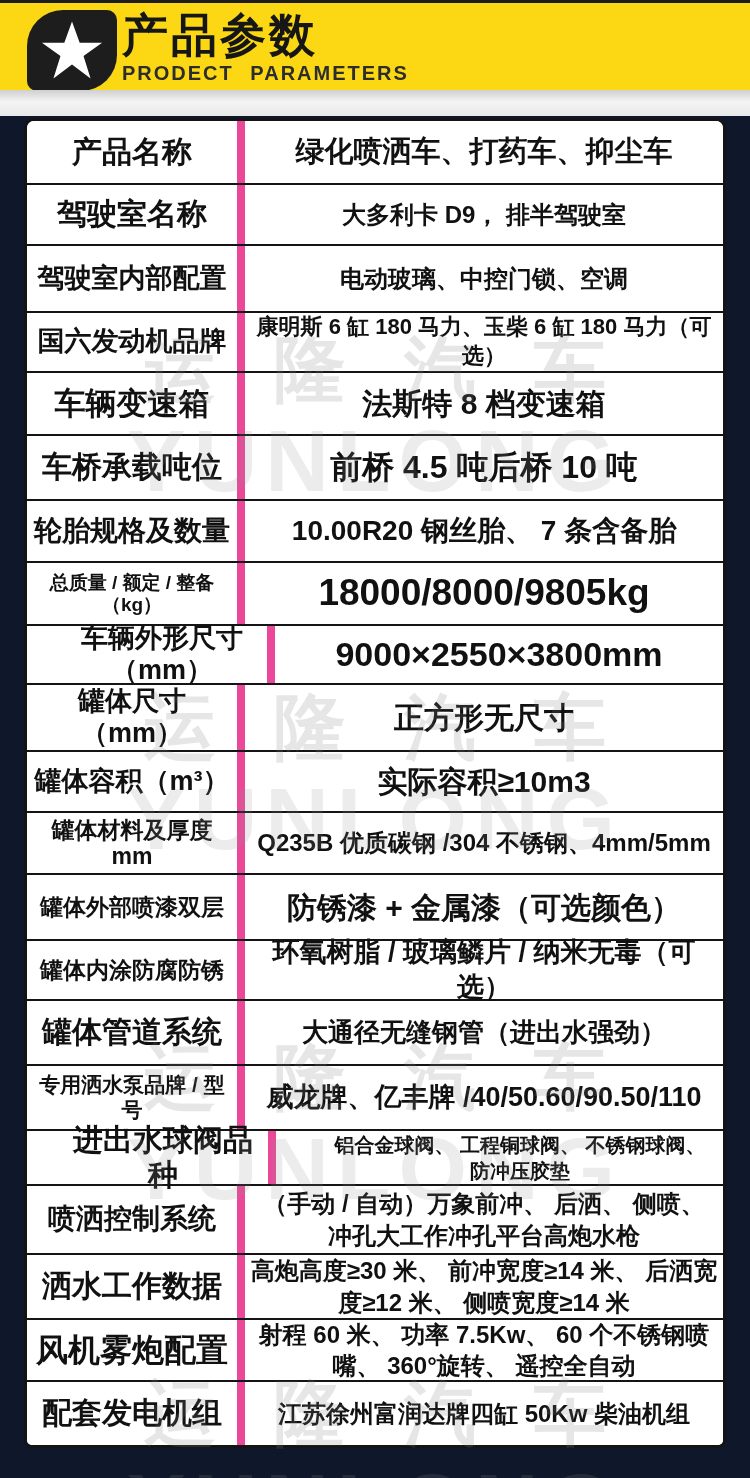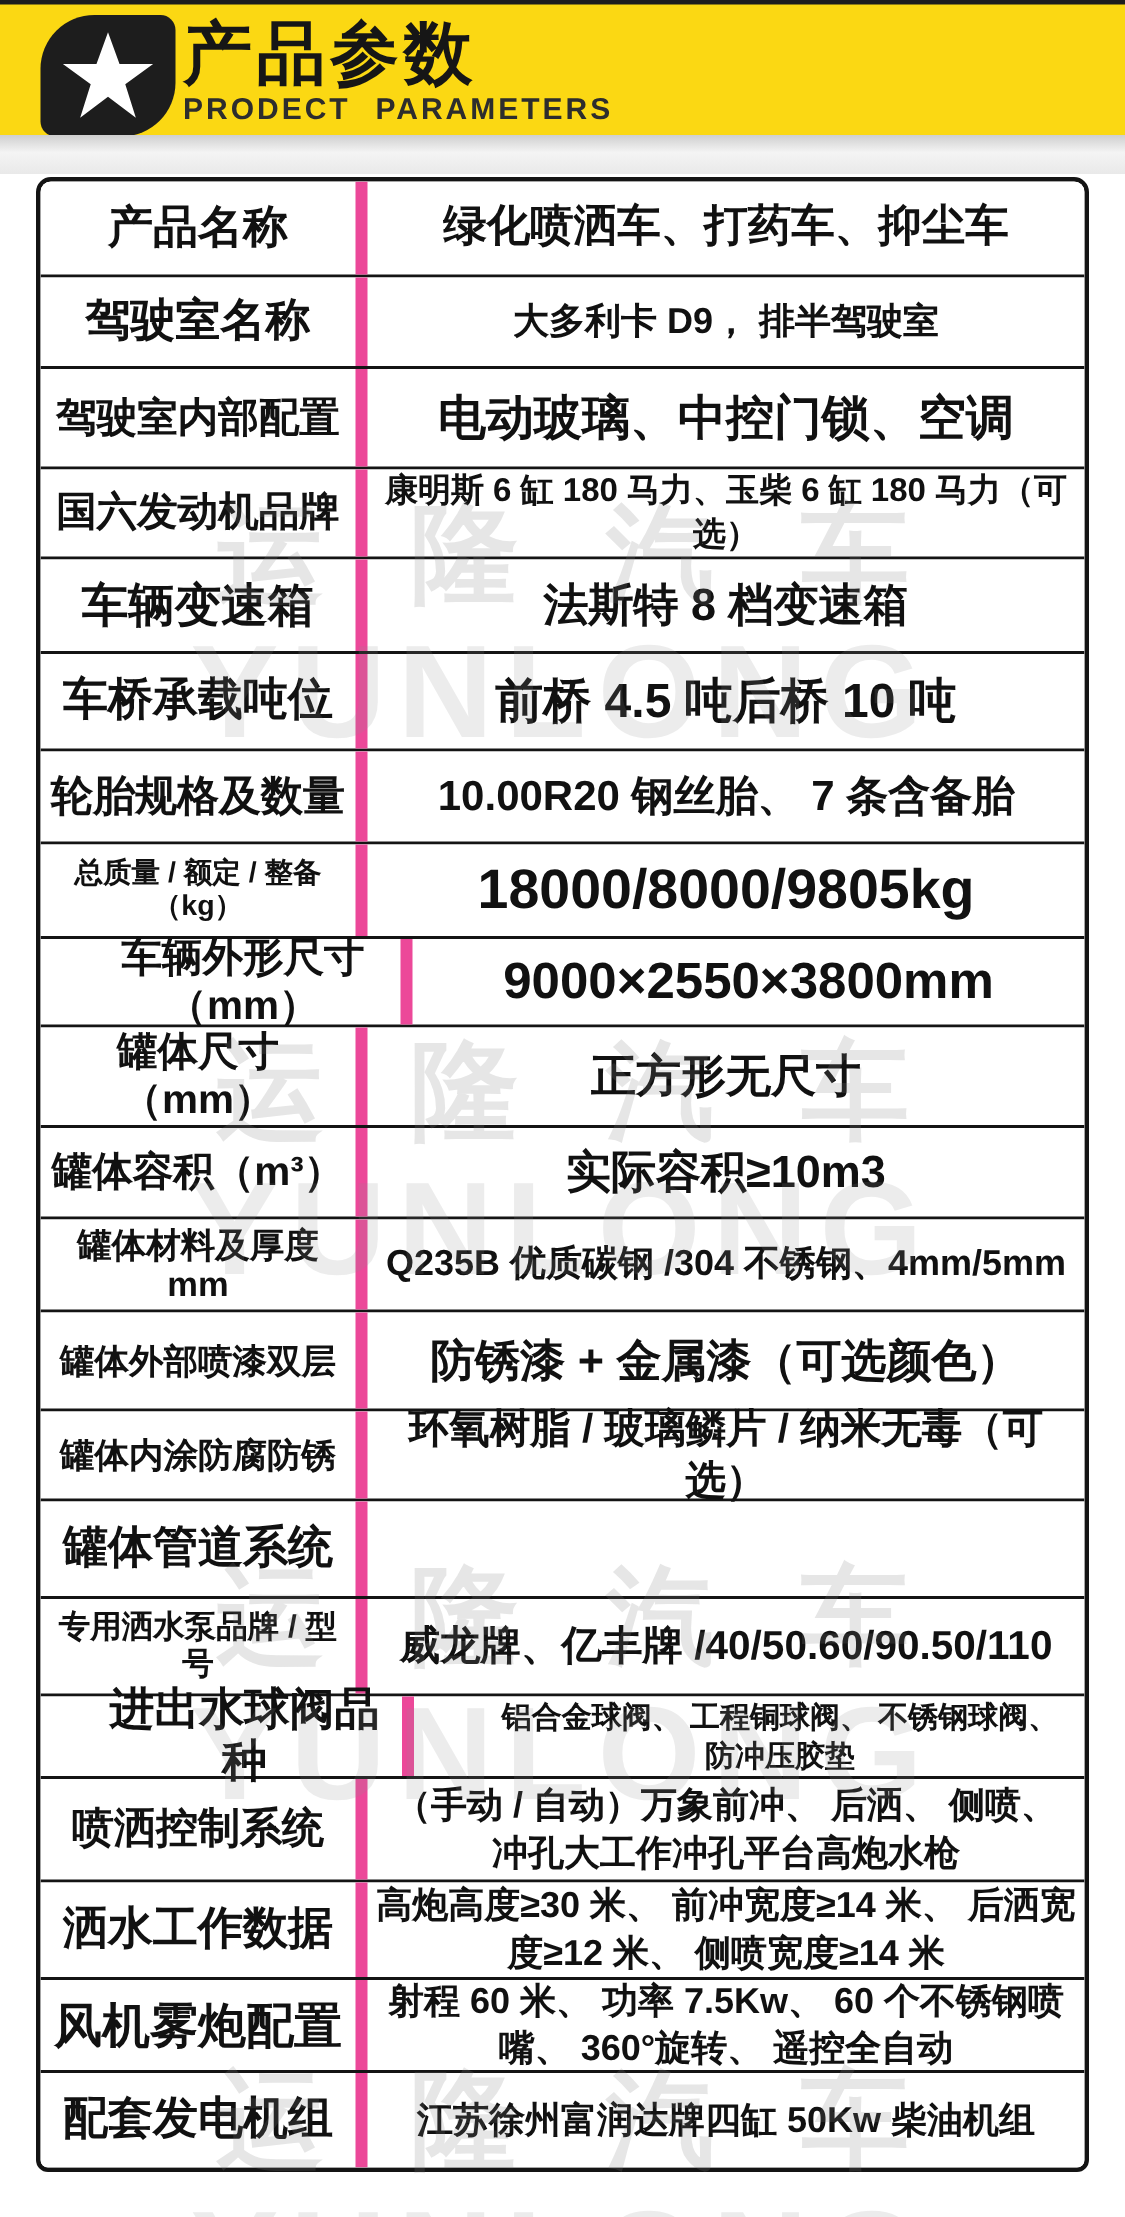--- a/index.html
+++ b/index.html
@@ -2,21 +2,21 @@
 <html><head>
 <meta charset="utf-8">
 <style>
   html,body{margin:0;padding:0;}
   body{
     width:750px;height:1478px;
     background:#e9e9e9;
     font-family:"Liberation Sans","DejaVu Sans",sans-serif;
     overflow:hidden;
   }
-  .page{position:relative;width:750px;height:1478px;overflow:hidden;background:#ffffff;}
+  .page{position:relative;width:750px;height:1478px;overflow:hidden;background:#0f172a;}
 
   
   .banner{
     position:absolute;left:0;top:0;width:750px;height:90px;
     background:#fbd813;border-top:3px solid #1d1d1d;box-sizing:border-box;
   }
   .logo{
     position:absolute;left:27px;top:7px;width:90px;height:81px;
     background:#1d1d1d;border-radius:36px 10px 36px 10px;
     display:flex;align-items:center;justify-content:center;
@@ -99,21 +99,21 @@
       <div class="trow" style="height: 64px;">
         <div class="lcell" style="font-size: 30px;">产品名称</div>
         <div class="vcell" style="font-size: 29px;">绿化喷洒车、打药车、抑尘车</div>
       </div>
       <div class="trow" style="height: 61px;">
         <div class="lcell" style="font-size: 30px;">驾驶室名称</div>
         <div class="vcell" style="font-size: 24px;">大多利卡 D9， 排半驾驶室</div>
       </div>
       <div class="trow" style="height: 67px;">
         <div class="lcell" style="font-size: 27px;">驾驶室内部配置</div>
-        <div class="vcell" style="font-size: 32px;">电动玻璃、中控门锁、空调</div>
+        <div class="vcell" style="font-size: 24px;">电动玻璃、中控门锁、空调</div>
       </div>
       <div class="trow" style="height: 60px;">
         <div class="lcell" style="font-size: 27px;">国六发动机品牌</div>
         <div class="vcell" style="font-size: 22px;">康明斯 6 缸 180 马力、玉柴 6 缸 180 马力（可选）</div>
       </div>
       <div class="trow" style="height: 63px;">
         <div class="lcell" style="font-size: 31px;">车辆变速箱</div>
         <div class="vcell" style="font-size: 30px;">法斯特 8 档变速箱</div>
       </div>
       <div class="trow" style="height: 65px;">
@@ -147,20 +147,21 @@
       <div class="trow" style="height: 66px;">
         <div class="lcell" style="font-size: 23px;">罐体外部喷漆双层</div>
         <div class="vcell" style="font-size: 30px;">防锈漆 + 金属漆（可选颜色）</div>
       </div>
       <div class="trow" style="height: 60px;">
         <div class="lcell" style="font-size: 23px;">罐体内涂防腐防锈</div>
         <div class="vcell" style="font-size: 27px;">环氧树脂 / 玻璃鳞片 / 纳米无毒（可选）</div>
       </div>
       <div class="trow" style="height: 65px;">
         <div class="lcell" style="font-size: 30px;">罐体管道系统</div>
+        <div class="vcell" style="font-size: 26px;">大通径无缝钢管（进出水强劲）</div>
       </div>
       <div class="trow" style="height: 65px;">
         <div class="lcell" style="font-size: 21px;">专用洒水泵品牌 / 型号</div>
         <div class="vcell" style="font-size: 27px;">威龙牌、亿丰牌 /40/50.60/90.50/110</div>
       </div>
       <div class="trow" style="height: 55px;">
         <div class="lcell" style="font-size: 30px; margin-left: 31px;">进出水球阀品种</div>
         <div class="vcell" style="font-size: 20px; margin-left: 41px;">铝合金球阀、 工程铜球阀、 不锈钢球阀、 防冲压胶垫</div>
       </div>
       <div class="trow" style="height: 69px;">

